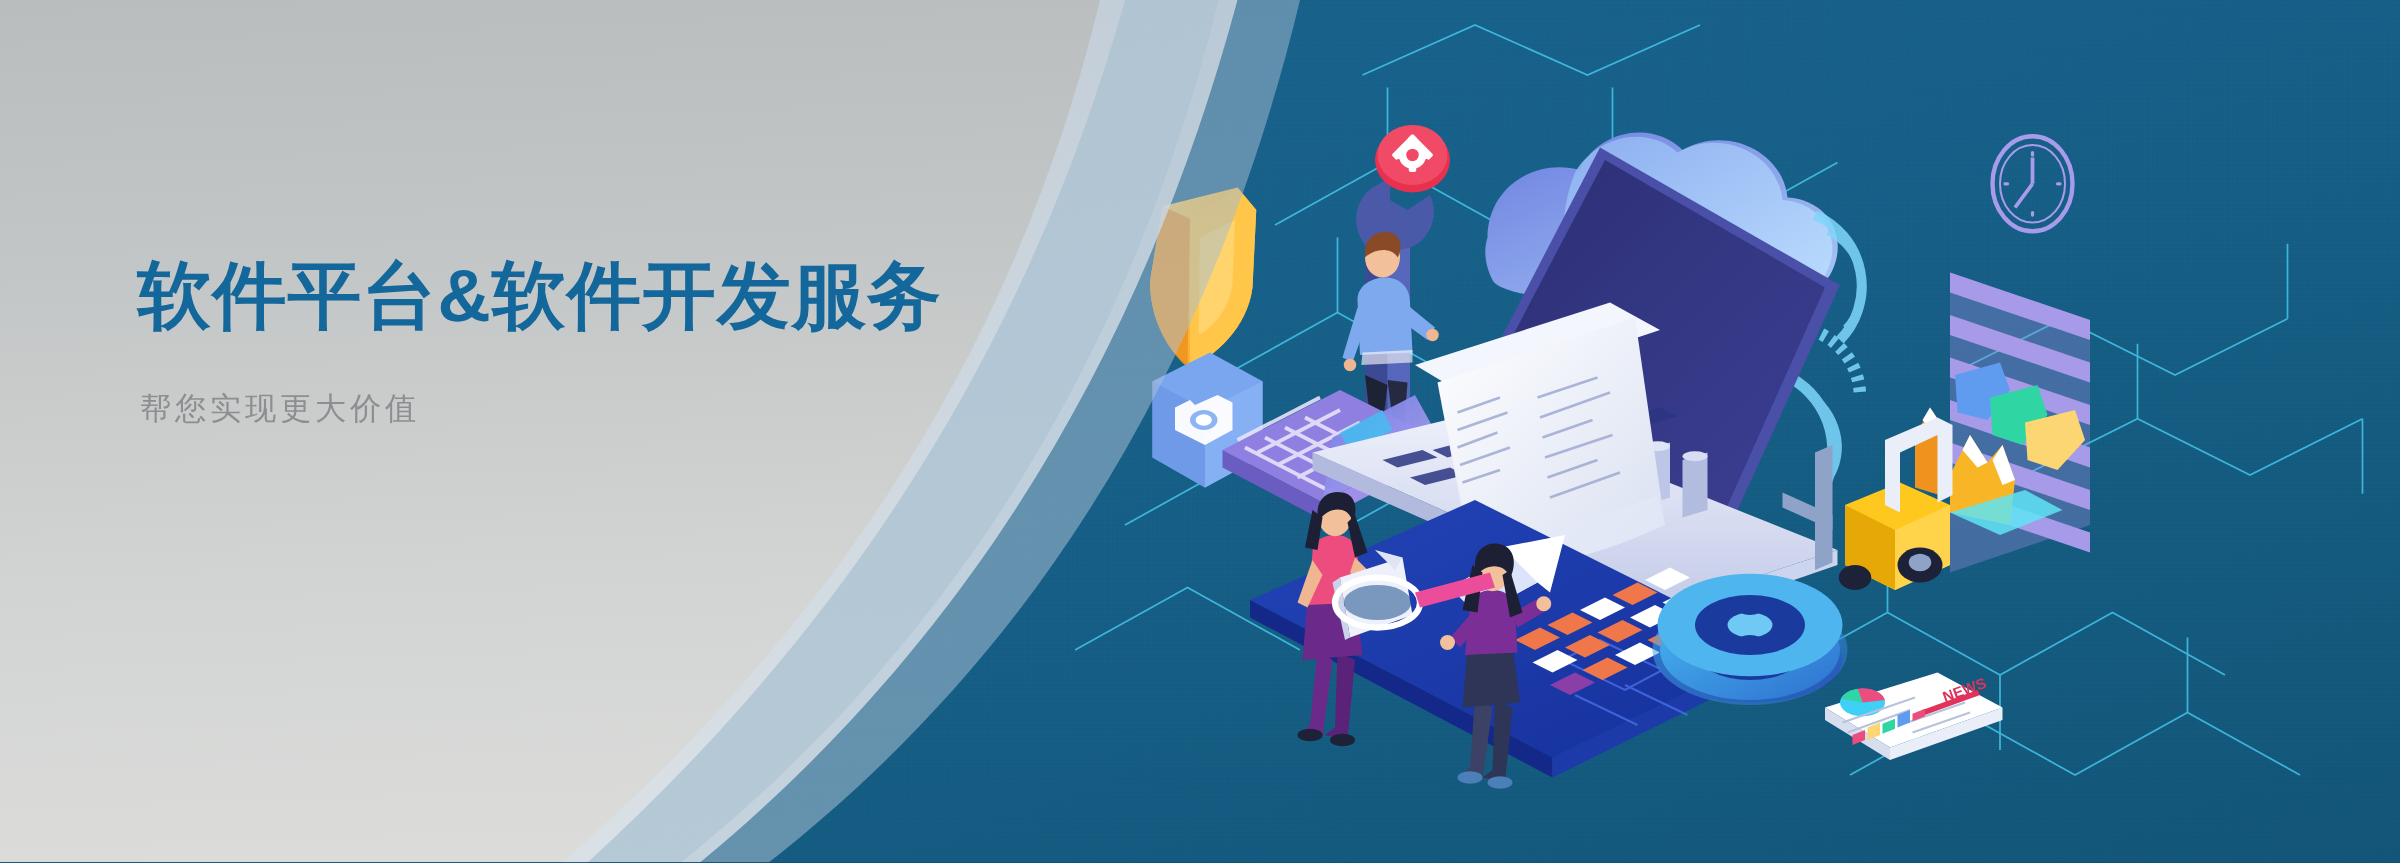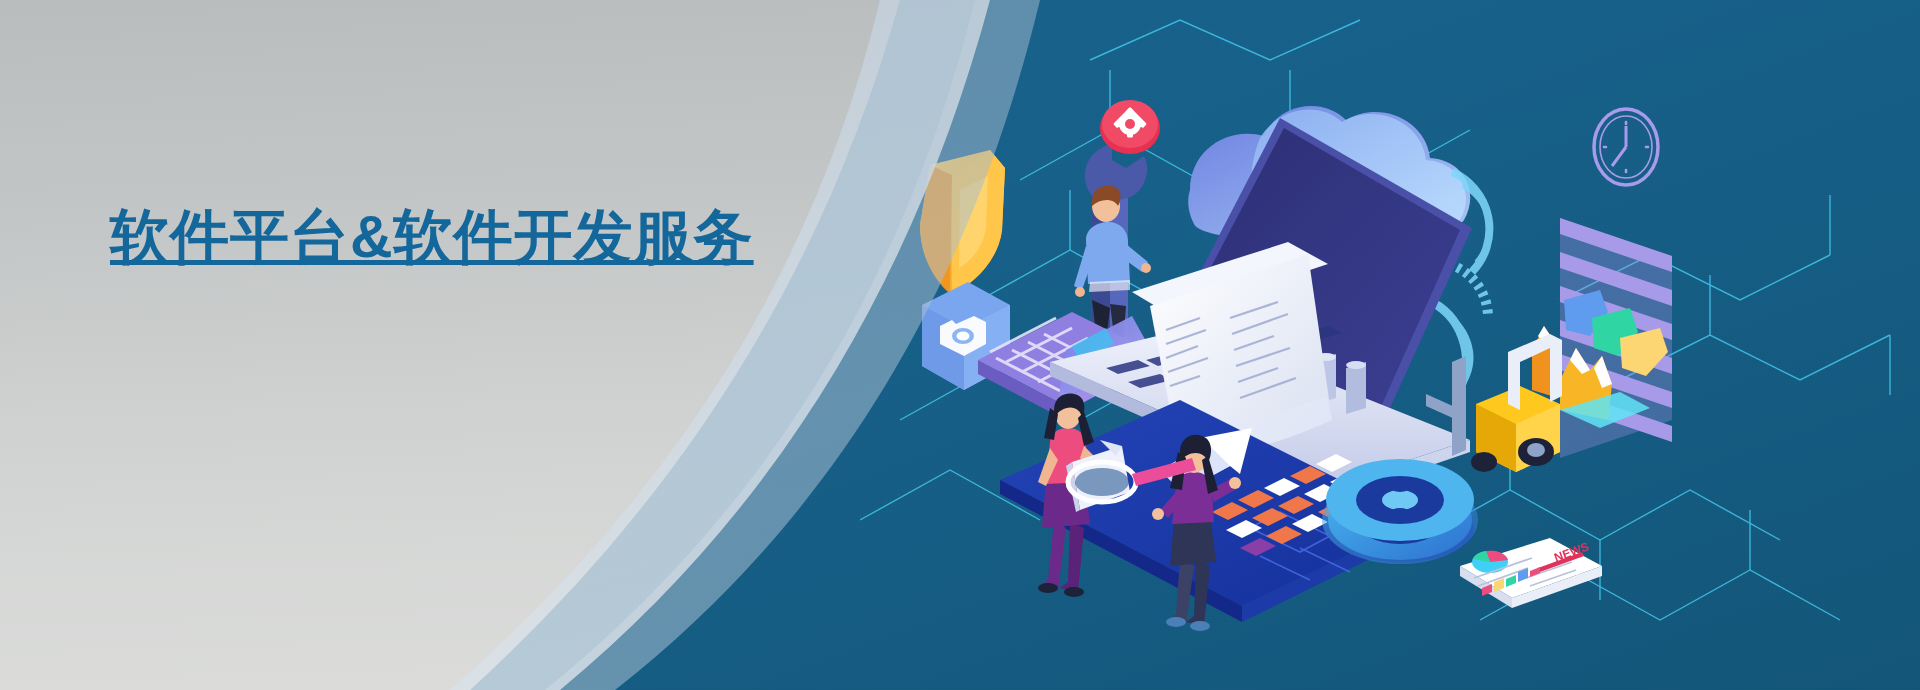--- a/index.html
+++ b/index.html
@@ -36,21 +36,21 @@
     position:absolute;left:0;top:0;width:1250px;height:690px;
     background:linear-gradient(170deg,rgba(150,174,196,.55) 0%,rgba(176,196,214,.5) 60%,rgba(200,214,226,.45) 100%);
     -webkit-clip-path:path("M975,0 L1040,0 C975,270 845,510 615,690 L545,690 C780,500 910,262 975,0 Z");
     clip-path:path("M975,0 L1040,0 C975,270 845,510 615,690 L545,690 C780,500 910,262 975,0 Z");
   }
 
   
   .copy{position:absolute;left:110px;top:205px;width:720px;}
   .headline{
     font-size:59px;line-height:1.1;font-weight:700;color:#14679b;
-    letter-spacing:1px;margin:0;white-space:nowrap;text-decoration:underline;
+    letter-spacing:1px;margin:0;white-space:nowrap;
   }
   .subline{
     margin:40px 0 0 2px;font-size:25px;color:#8b8f91;letter-spacing:3px;font-weight:400;
   }
 
   
   .illus{position:absolute;left:860px;top:0;width:1060px;height:690px;}
   .illus svg{display:block;width:100%;height:100%;}
 </style>
 </head>
@@ -478,15 +478,16 @@
       </g>
     </svg>
   </div>
 
   <div class="bg-grey"></div>
   <div class="bg-band2"></div>
   <div class="bg-band"></div>
 
   <div class="copy">
     <h1 class="headline">软件平台&amp;软件开发服务</h1>
+    <p class="subline">帮您实现更大价值</p>
   </div>
 
 </div>
 
 </body></html>

